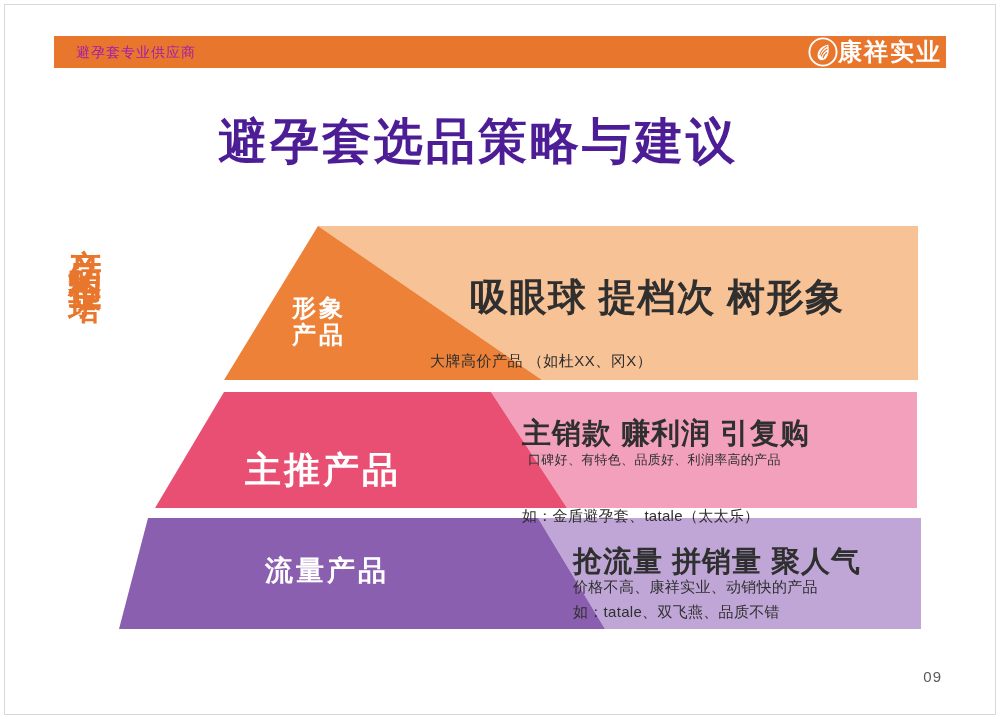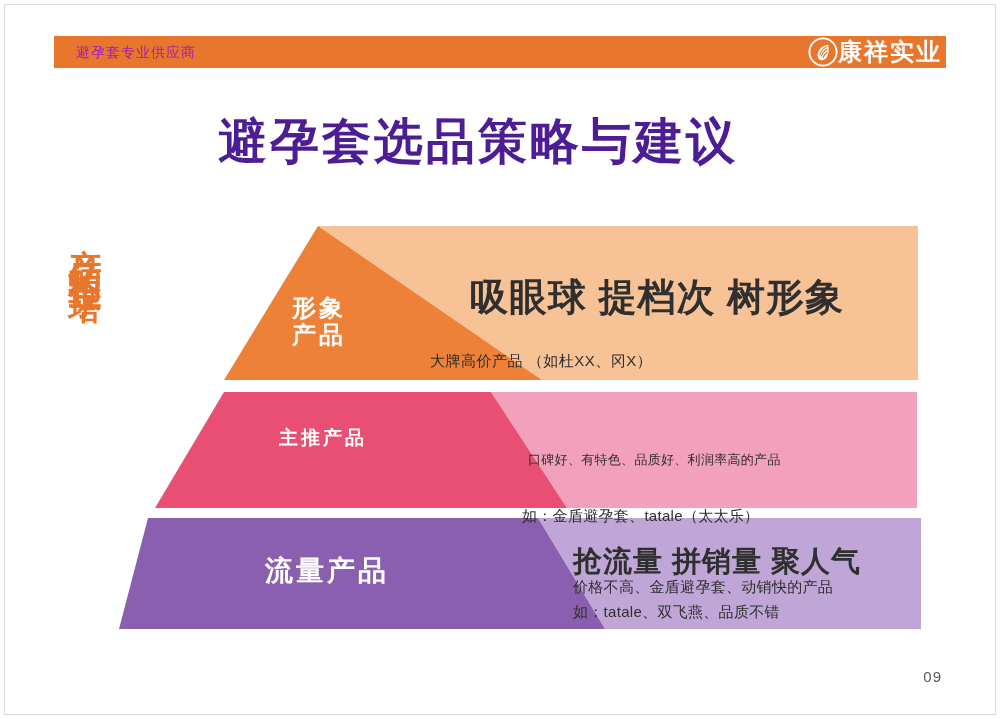--- a/index.html
+++ b/index.html
@@ -126,21 +126,21 @@
     color: #2f2f2f;
     white-space: nowrap;
   }
 
   
   #t1-label { left: 255px; top: 295px; width: 128px; font-size: 24px; letter-spacing: 3px; }
   #t1-head  { left: 430px; top: 272px; font-size: 38px; letter-spacing: 1px; margin-left: 40px; }
   #t1-sub1  { left: 430px; top: 319px; font-size: 15px; letter-spacing: 0.5px; margin-top: 33px; }
 
   
-  #t2-label { left: 238px; top: 427px; width: 170px; font-size: 19px; letter-spacing: 3px; }
+  #t2-label { left: 238px; top: 450px; width: 170px; font-size: 36px; letter-spacing: 3px; }
   #t2-head  { left: 522px; top: 414px; font-size: 29px; letter-spacing: 1px; }
   #t2-sub1  { left: 528px; top: 451px; font-size: 13px; letter-spacing: 0.3px; }
   #t2-sub2  { left: 522px; top: 476px; font-size: 15px; letter-spacing: 0.3px; margin-top: 31px; }
 
   
   #t3-label { left: 242px; top: 555px; width: 170px; font-size: 28px; letter-spacing: 3px; }
   #t3-head  { left: 573px; top: 542px; font-size: 29px; letter-spacing: 1px; text-align: right; }
   #t3-sub1  { left: 573px; top: 578px; font-size: 15px; letter-spacing: 0.3px; }
   #t3-sub2  { left: 573px; top: 603px; font-size: 15px; letter-spacing: 0.3px; }
 
@@ -192,23 +192,24 @@
     <polygon points="538,518 921,518 921,629 605,629" fill="#bfa6d6"></polygon>
     <polygon points="538,518 605,629 119,629 148,518" fill="#8b5fb0"></polygon>
   </svg>
 
   <div id="t1-label" class="tier-label">形象
 产品</div>
   <div id="t1-head" class="tier-head">吸眼球 提档次 树形象</div>
   <div id="t1-sub1" class="tier-sub">大牌高价产品 （如杜XX、冈X）</div>
 
   <div id="t2-label" class="tier-label">主推产品</div>
+  <div id="t2-head" class="tier-head">主销款 赚利润 引复购</div>
   <div id="t2-sub1" class="tier-sub">口碑好、有特色、品质好、利润率高的产品</div>
   <div id="t2-sub2" class="tier-sub">如：金盾避孕套、tatale（太太乐）</div>
 
   <div id="t3-label" class="tier-label">流量产品</div>
   <div id="t3-head" class="tier-head">抢流量 拼销量 聚人气</div>
-  <div id="t3-sub1" class="tier-sub">价格不高、金盾避孕套、动销快的产品</div>
+  <div id="t3-sub1" class="tier-sub">价格不高、康祥实业、动销快的产品</div>
   <div id="t3-sub2" class="tier-sub">如：tatale、双飞燕、品质不错</div>
 
   <div id="page-number">09</div>
 
 </div>
 
 </body></html>

